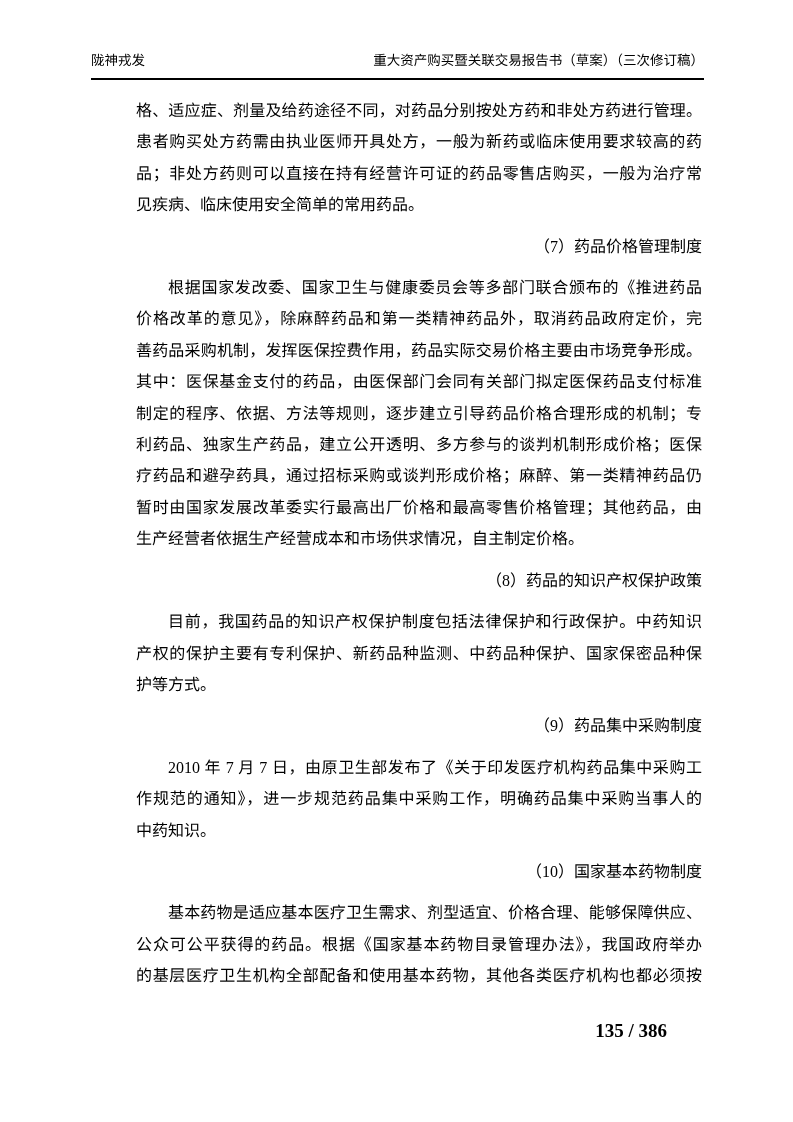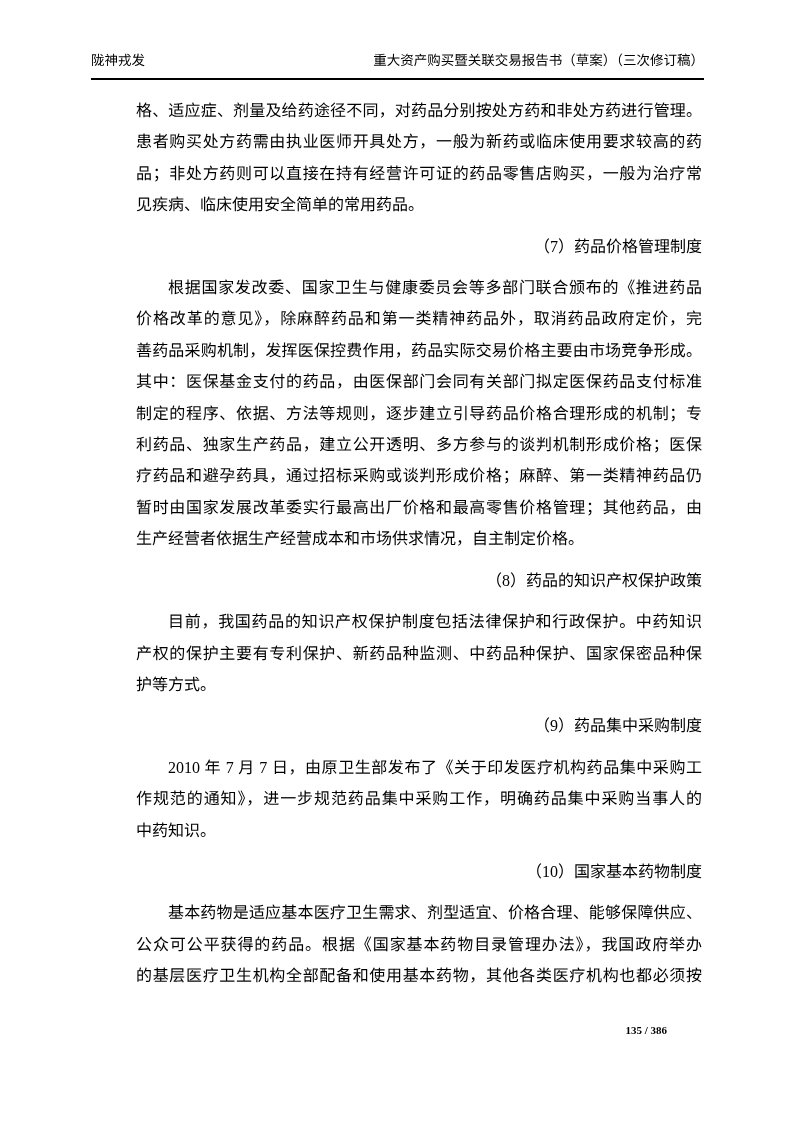--- a/index.html
+++ b/index.html
@@ -49,21 +49,21 @@
   }
   .line.indent { text-indent: 2em; }
   .line.final {
     text-align: center;
     text-align-last: left;
   }
   .page-footer {
     position: absolute;
     top: 1021px;
     right: 126px;
-    font-size: 11px;
+    font-size: 19px;
     font-weight: bold;
     line-height: 19px;
     text-align: center;
   }
 </style>
 </head>
 <body>
 
 <div class="page">
   <header class="page-header">

